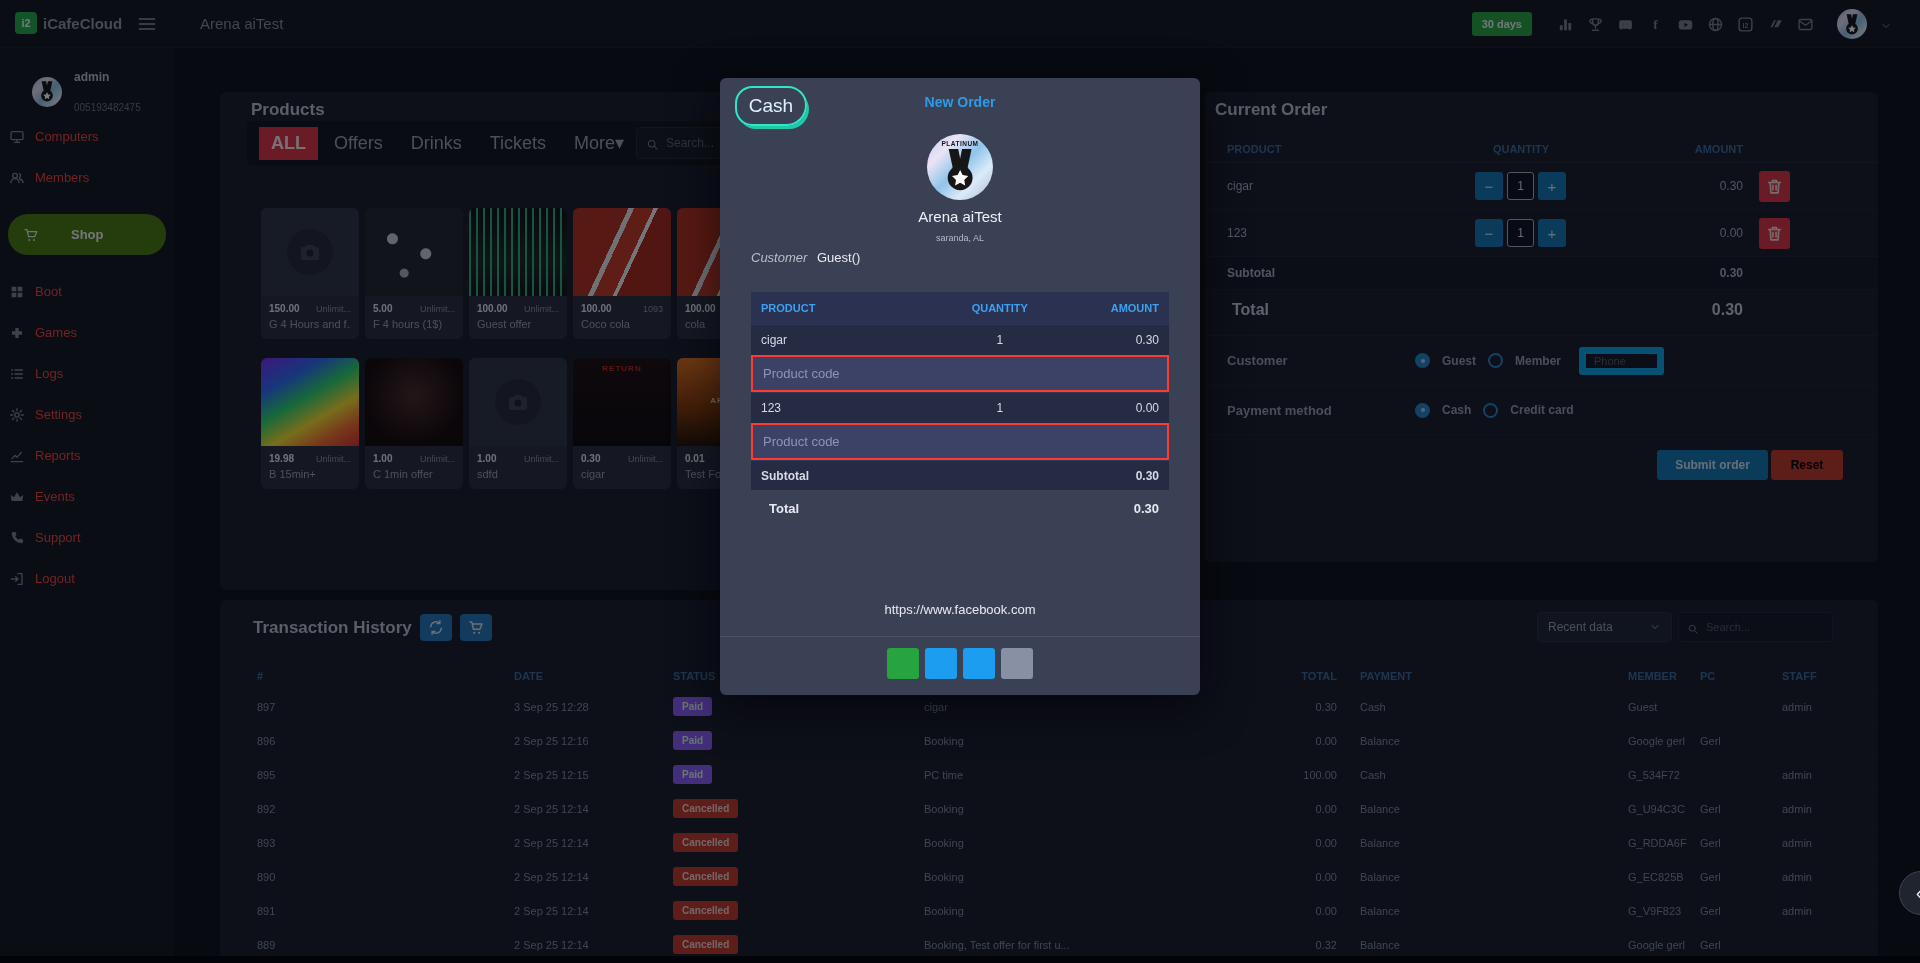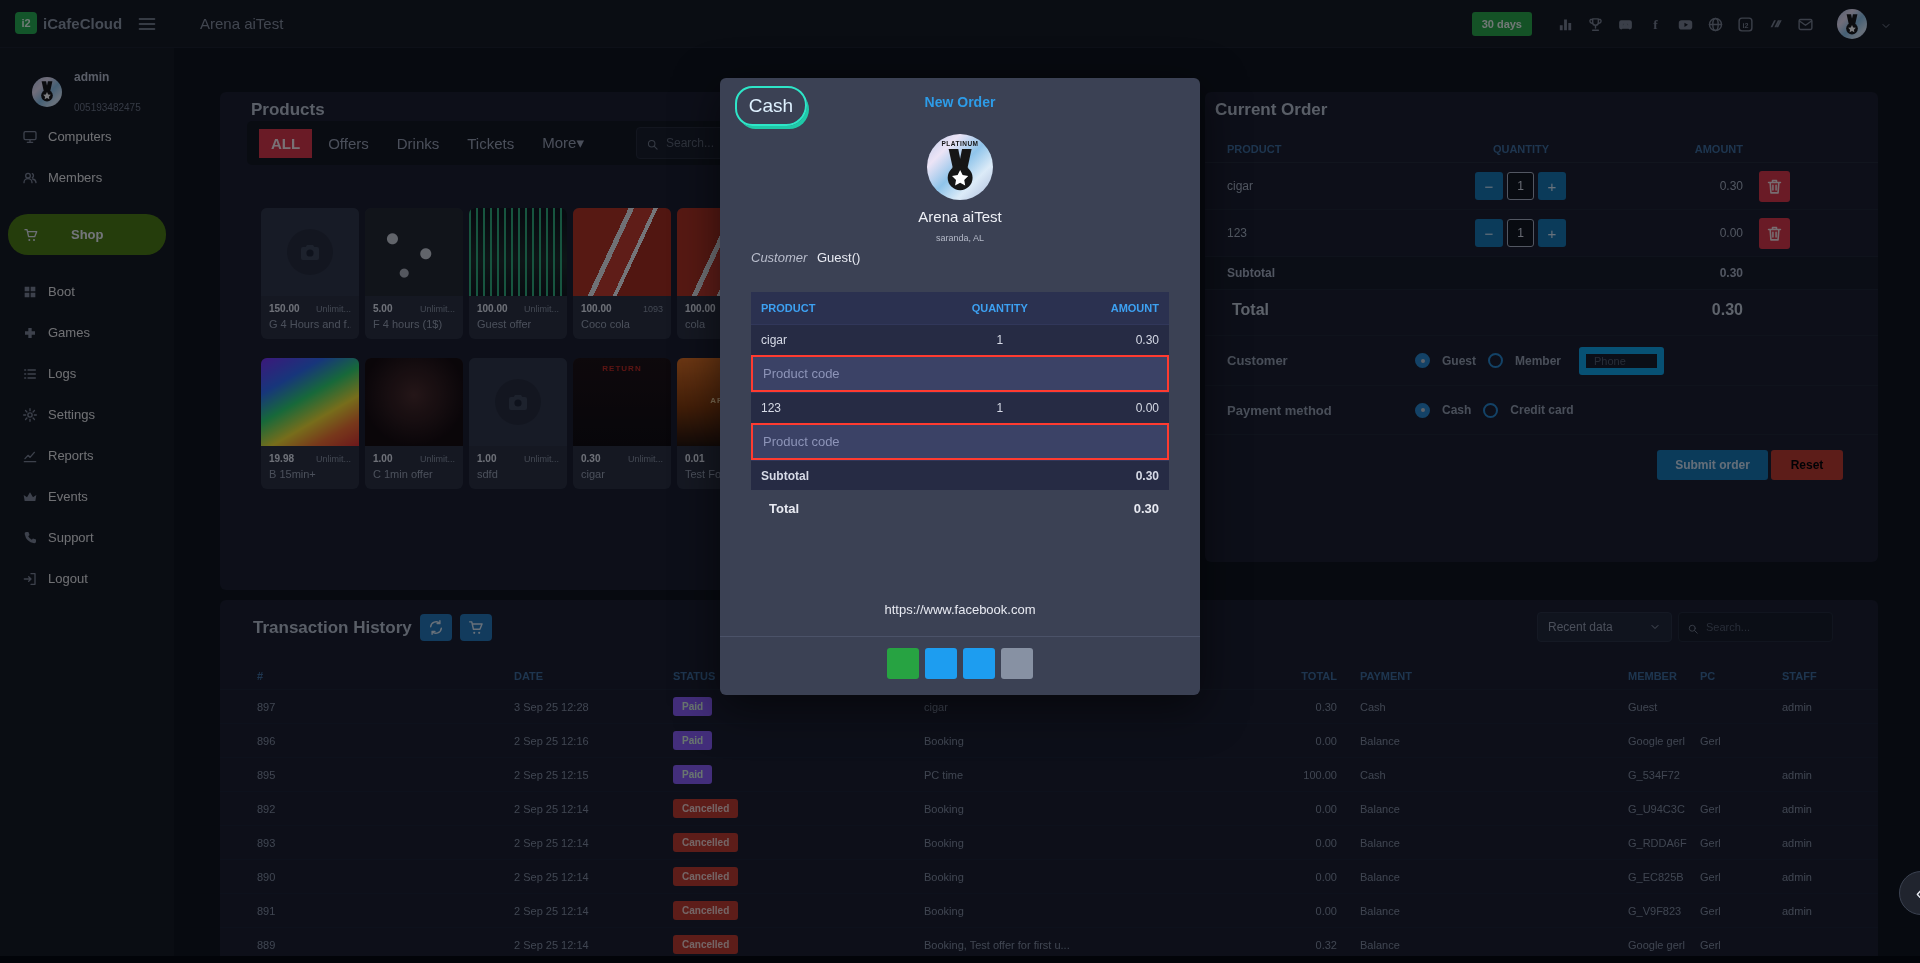--- a/index.html
+++ b/index.html
@@ -19,34 +19,34 @@
   .avatar-mini { width:30px; height:30px; border-radius:50%; background:linear-gradient(135deg,#b8c8e8 0%,#e8e0f4 30%,#8fc4ea 55%,#d8e8f8 80%,#a8b8d8 100%); margin-left:10px; position:relative; overflow:hidden; }
   .avatar-mini svg { position:absolute; left:20%; top:12%; width:60%; height:80%; }
   .chev-small { width:12px; height:12px; color:#79818e; }
 
   
   .sidebar { position:absolute; left:0; top:48px; width:174px; height:915px; background:#14171f; z-index:9; }
   .side-user { position:absolute; left:22px; top:22px; display:flex; gap:12px; align-items:center; }
   .side-user-name { font-size:12px; font-weight:bold; color:#b8bfcc; }
   .side-user-id { font-size:10px; color:#6d7584; margin-top:18px; }
   .side-items { position:absolute; left:0; top:68px; width:174px; }
-  .side-item { position:relative; height:41px; display:flex; align-items:center; padding-left:22px; gap:10px; font-size:13px; color:#e5e5e5; cursor:pointer; }
+  .side-item { position:relative; height:41px; display:flex; align-items:center; padding-left:9px; gap:10px; font-size:13px; color:#ef4444; cursor:pointer; }
   .side-item .sicon { width:16px; height:16px; flex:0 0 16px; color:#7d8594; }
   .side-item.active { background:#4d7c0f; border-radius:20px; margin:16px 8px; padding-left:15px; color:#eef1f6; font-weight:bold;gap:32px; }
   .side-item.active .sicon { color:#dfe4ec; }
 
   
   .panel { position:absolute; background:#191d2a; border-radius:6px; }
   .panel-title { font-size:17px; font-weight:bold; color:#b9c0cd; }
 
   
   .products { left:220px; top:92px; width:970px; height:498px; }
   .p-title { position:absolute; left:31px; top:8px; }
   .p-tabs-band { position:absolute; left:27px; top:29px; width:916px; height:44px; background:#12151d; border-radius:5px; display:flex; align-items:center; }
-  .p-tab { font-size:15px; color:#9aa2b2; padding:6px 12px; border-radius:0; margin-left:4px; cursor:pointer; white-space:nowrap; }
+  .p-tab { font-size:18px; color:#9aa2b2; padding:6px 12px; border-radius:0; margin-left:4px; cursor:pointer; white-space:nowrap; }
   .p-tab:first-child { margin-left:12px; }
   .p-tab.active { background:#dc3545; color:#fbe9eb; font-weight:bold; }
   .p-search { position:absolute; left:389px; top:6px; width:193px; height:32px; background:#181c26; border:1px solid #262b38; border-radius:4px; display:flex; align-items:center; padding:0 9px; gap:7px; }
   .p-search .sicon { width:13px; height:13px; color:#6d7584; }
   .p-search input { background:transparent; border:none; outline:none; color:#9aa2b2; font-size:12px; width:130px; font-family:inherit; }
   .p-search input::placeholder { color:#5d6472; }
   .cards { position:absolute; left:41px; display:flex; gap:6px; }
   .cards-1 { top:116px; } .cards-2 { top:266px; }
   .card { width:98px; background:#2a2f3e; border-radius:6px; overflow:hidden; cursor:pointer; }
   .card-img { height:88px; background:#2f3545; position:relative; }

